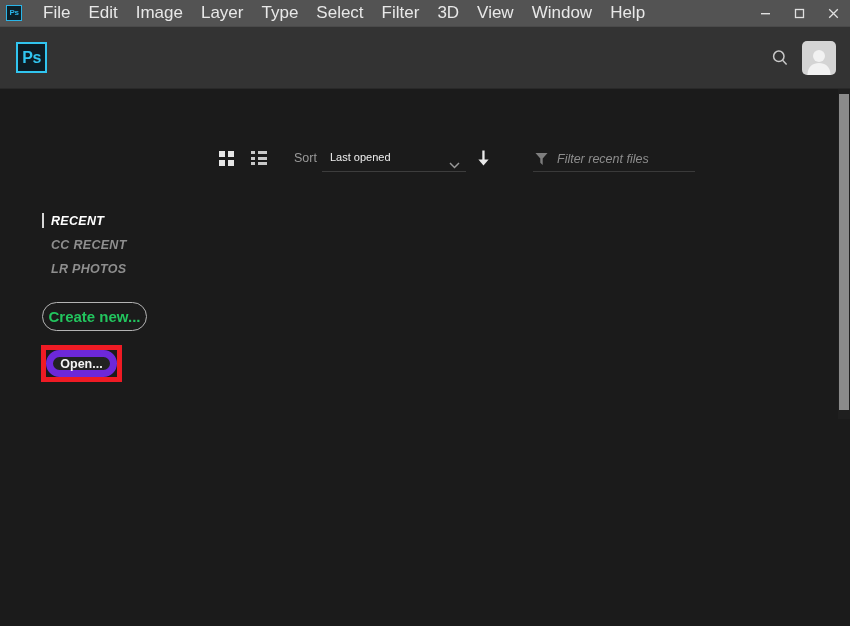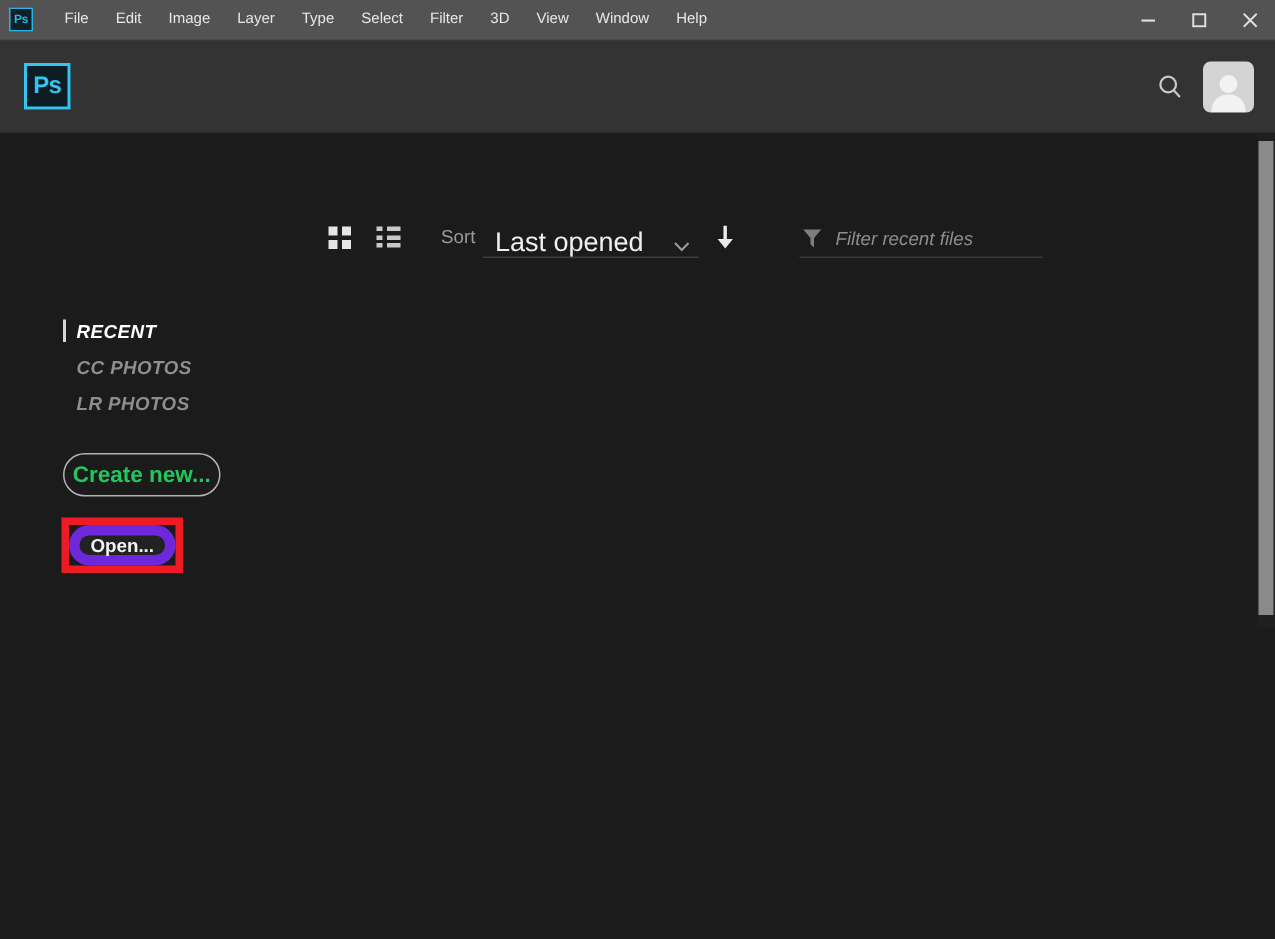--- a/index.html
+++ b/index.html
@@ -47,21 +47,21 @@
     color: #2ab5e8;
     font-size: 8px;
     font-weight: bold;
     line-height: 14px;
     text-align: center;
     letter-spacing: -0.3px;
     flex: none;
   }
 
   .menu-item {
-    font-size: 10px;
+    font-size: 17px;
     color: #e8e8e8;
     padding: 4px 9px;
     line-height: 14px;
     white-space: nowrap;
     cursor: default;
   }
 
   
   .wincontrols {
     position: absolute;
@@ -186,21 +186,21 @@
     top: 4px;
     width: 144px;
     height: 26px;
     border-bottom: 1px solid #3d3d3d;
     cursor: pointer;
   }
   .sort-value {
     position: absolute;
     left: 8px;
     top: 5px;
-    font-size: 18px;
+    font-size: 11px;
     color: #efefef;
   }
   .sort-chevron {
     position: absolute;
     right: 6px;
     top: 9px;
   }
 
   .sort-dir {
     position: absolute;
@@ -451,21 +451,21 @@
           <svg width="13" height="14" viewBox="0 0 13 14">
             <path d="M0.5 1 L12.5 1 L7.7 6.6 L7.7 13 L5.3 10.8 L5.3 6.6 Z" fill="#7e7e7e"></path>
           </svg>
         </span>
         <input class="filter-input" type="text" placeholder="Filter recent files" style="">
       </div>
     </div>
 
     <div class="leftnav">
       <div class="nav-item active">RECENT</div>
-      <div class="nav-item">CC PHOTOS</div>
+      <div class="nav-item">CC RECENT</div>
       <div class="nav-item">LR PHOTOS</div>
     </div>
 
     <button class="btn-create">Create new...</button>
 
     <div class="open-wrap">
       <button class="btn-open">Open...</button>
       <div class="highlight-box"></div>
     </div>
 

